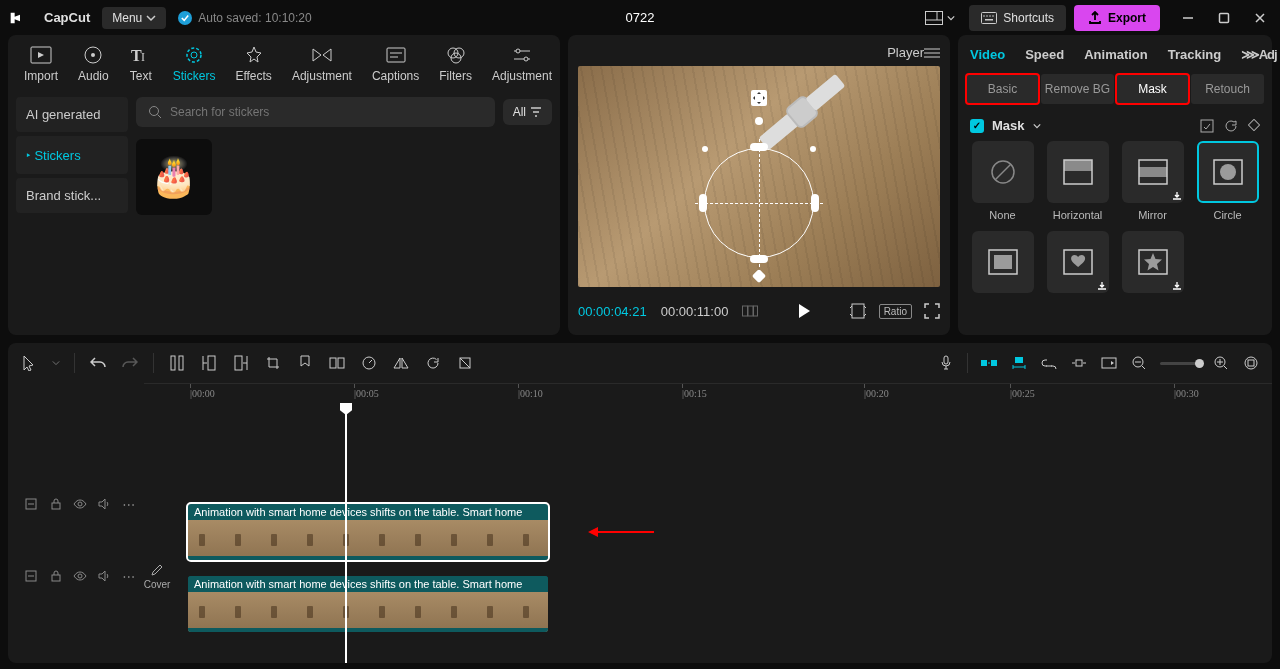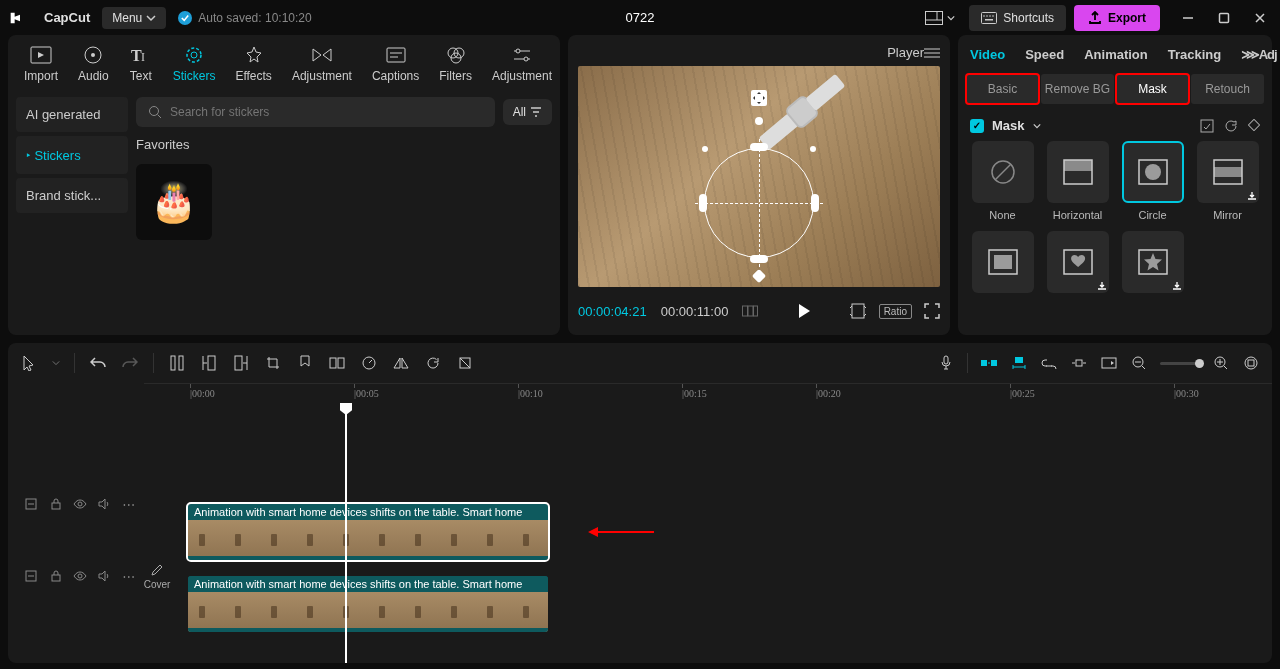--- a/index.html
+++ b/index.html
@@ -461,21 +461,20 @@
               </svg>
             <input placeholder="Search for stickers" style="">
           </div>
           <div class="all-btn">
             <span>All</span>
             <svg width="12" height="12" viewBox="0 0 12 12">
                 <path d="M1 2h10M3 6h6M5 10h2" stroke="#ccc" stroke-width="1.5"></path>
               </svg>
           </div>
         </div>
-        <div class="fav-label">Favorites</div>
         <div class="fav-grid">
           <div class="fav-item">🎂</div>
         </div>
       </div>
     </div>
   </div>
 
   <div class="player-panel">
     <div class="player-header">
       <span>Player</span>
@@ -593,40 +592,40 @@
       </div>
       <div class="mask-item">
         <div class="mask-thumb">
             <svg width="32" height="28" viewBox="0 0 32 28">
               <rect x="2" y="2" width="28" height="24" stroke="#ccc" fill="none" stroke-width="1.5"></rect>
               <rect x="2" y="2" width="28" height="11" fill="#ccc" opacity="0.6"></rect>
             </svg>
           </div>
         <span class="mask-label">Horizontal</span>
       </div>
+      <div class="mask-item">
+        <div class="mask-thumb" style="position:relative;">
+            <svg width="32" height="28" viewBox="0 0 32 28">
+              <rect x="2" y="2" width="28" height="24" stroke="#ccc" fill="none" stroke-width="1.5"></rect>
+              <rect x="2" y="9" width="28" height="10" fill="#ccc" opacity="0.6"></rect>
+            </svg>
+            <svg style="position:absolute; right:2px; bottom:2px;" width="10" height="10" viewBox="0 0 10 10">
+              <path d="M5 1v5M3 4l2 2 2-2M1 8h8" stroke="#fff" stroke-width="1.3" fill="none"></path>
+            </svg>
+          </div>
+        <span class="mask-label">Mirror</span>
+      </div>
       <div class="mask-item selected">
         <div class="mask-thumb">
             <svg width="32" height="28" viewBox="0 0 32 28">
               <rect x="2" y="2" width="28" height="24" stroke="#ccc" fill="none" stroke-width="1.5"></rect>
               <circle cx="16" cy="14" r="8" fill="#ccc" opacity="0.7"></circle>
             </svg>
           </div>
         <span class="mask-label">Circle</span>
-      </div>
-      <div class="mask-item">
-        <div class="mask-thumb" style="position:relative;">
-            <svg width="32" height="28" viewBox="0 0 32 28">
-              <rect x="2" y="2" width="28" height="24" stroke="#ccc" fill="none" stroke-width="1.5"></rect>
-              <rect x="2" y="9" width="28" height="10" fill="#ccc" opacity="0.6"></rect>
-            </svg>
-            <svg style="position:absolute; right:2px; bottom:2px;" width="10" height="10" viewBox="0 0 10 10">
-              <path d="M5 1v5M3 4l2 2 2-2M1 8h8" stroke="#fff" stroke-width="1.3" fill="none"></path>
-            </svg>
-          </div>
-        <span class="mask-label">Mirror</span>
       </div>
       <div class="mask-item">
         <div class="mask-thumb" style="position:relative;">
             <svg width="32" height="28" viewBox="0 0 32 28">
               <rect x="2" y="2" width="28" height="24" stroke="#ccc" fill="none" stroke-width="1.5"></rect>
               <rect x="7" y="7" width="18" height="14" fill="#ccc" opacity="0.7"></rect>
             </svg>
           </div>
       </div>
       <div class="mask-item">
@@ -797,21 +796,21 @@
             <rect x="4" y="4" width="6" height="6" stroke="#ccc" fill="none"></rect>
           </svg>
         </span>
     </div>
   </div>
   <div class="ruler">
     <span class="ruler-mark" style="left:46px">|00:00</span>
     <span class="ruler-mark" style="left:210px">|00:05</span>
     <span class="ruler-mark" style="left:374px">|00:10</span>
     <span class="ruler-mark" style="left:538px">|00:15</span>
-    <span class="ruler-mark" style="left:672px">|00:20</span>
+    <span class="ruler-mark" style="left:720px">|00:20</span>
     <span class="ruler-mark" style="left:866px">|00:25</span>
     <span class="ruler-mark" style="left:1030px">|00:30</span>
   </div>
   <div class="tl-body">
     <div class="playhead" id="playhead" style="left: 337px;"></div>
 
     <div class="track-row gap-top">
       <div class="track-head">
         <span class="tl-icon">
             <svg width="12" height="12" viewBox="0 0 12 12">

